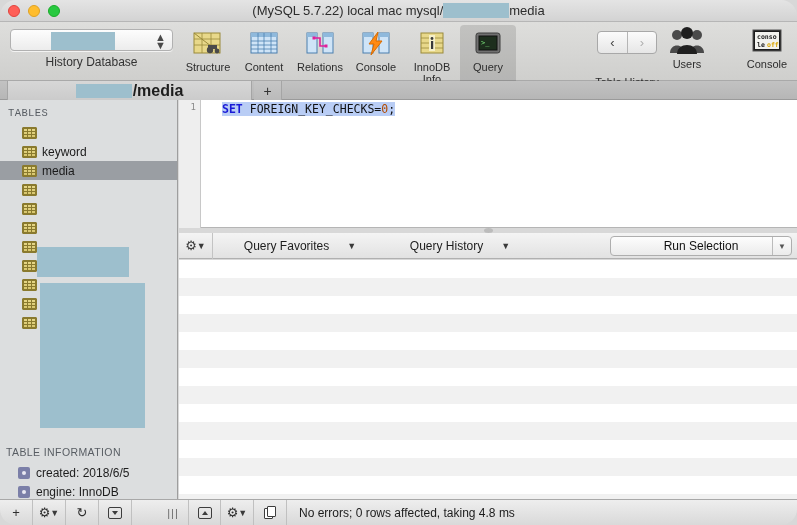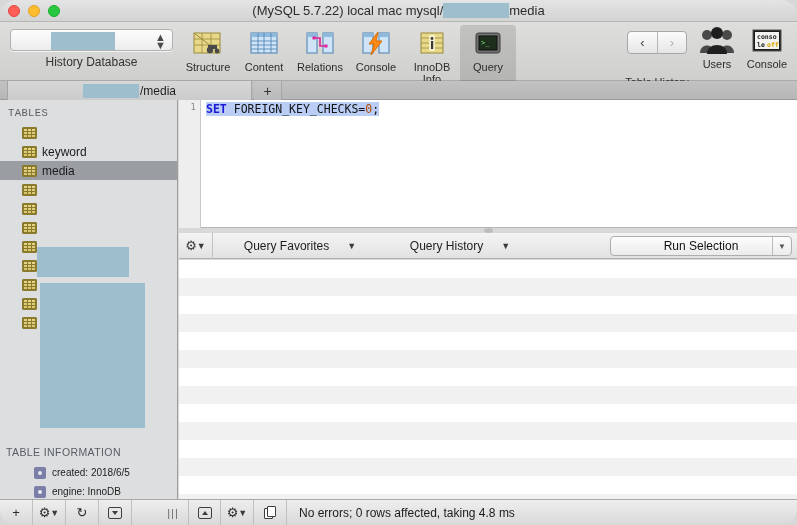--- a/index.html
+++ b/index.html
@@ -82,21 +82,21 @@
   .tabbar {
     position: absolute; left: 0; top: 81px; width: 797px; height: 19px;
     background: linear-gradient(to bottom, #c2c2c2, #b6b6b6);
     border-bottom: 1px solid #9a9a9a;
   }
   .tab {
     position: absolute; left: 7px; top: 0; width: 245px; height: 19px;
     background: linear-gradient(to bottom, #d7d7d7, #cbcbcb);
     border-left: 1px solid #a5a5a5; border-right: 1px solid #a5a5a5;
     display: flex; align-items: center; justify-content: center;
-    font-size: 12px; color: #1d1d1d; font-weight: normal;
+    font-size: 16px; color: #1d1d1d; font-weight: bold;
   }
   .tab .redact { width: 56px; height: 14px; margin-right: 1px; }
   .tab-add {
     position: absolute; left: 254px; top: 0; width: 28px; height: 19px;
     display: flex; align-items: center; justify-content: center;
     font-size: 14px; color: #333;
     background: linear-gradient(to bottom, #c6c6c6, #bababa);
     border-right: 1px solid #a5a5a5;
   }
 
@@ -128,22 +128,22 @@
 
   .redact-block { position: absolute; background: #9dbfcd; }
   #r-top { left: 37px; top: 0px; width: 92px; height: 30px; }
   #r-bot { left: 40px; top: 68px; width: 105px; height: 145px; }
 
   .info-head {
     font-size: 10.5px; color: #585d63; letter-spacing: 0.4px;
     padding: 8px 0 5px 6px;
   }
   .info-row {
-    display: flex; align-items: center; height: 19px; padding-left: 34px;
-    font-size: 10px; color: #1d1d1d;
+    display: flex; align-items: center; height: 19px; padding-left: 18px;
+    font-size: 12px; color: #1d1d1d;
   }
   .info-bullet {
     width: 12px; height: 12px; border-radius: 2px; background: #7b7fa8;
     margin-right: 6px; flex: none; position: relative;
   }
   .info-bullet::after {
     content: ""; position: absolute; left: 4px; top: 4px;
     width: 4px; height: 4px; border-radius: 50%; background: #e9e9f2;
   }
 
@@ -154,21 +154,21 @@
   }
   .gutter {
     position: absolute; left: 0; top: 0; width: 22px; height: 128px;
     background: #eeeeee; border-right: 1px solid #c8c8c8;
   }
   .gutter .ln {
     font-family: "DejaVu Sans Mono", monospace; font-size: 9px;
     color: #8a8a8a; text-align: right; padding: 2px 4px 0 0;
   }
   .code {
-    position: absolute; left: 27px; top: 2px;
+    position: absolute; left: 43px; top: 2px;
     font-family: "DejaVu Sans Mono", monospace; font-size: 11.5px;
     white-space: pre;
   }
   .code .sel { background: #b9cdf5; }
   .kw { color: #1a1ad6; font-weight: bold; }
   .num { color: #b14a00; }
   .plain { color: #111; }
 
   .grip-dot {
     position: absolute; left: 484px; top: 228px; width: 9px; height: 5px;
@@ -388,21 +388,21 @@
             <path d="M1 26 C1 16 15 16 15 26 Z" fill="#4a4a4a"></path>
             <circle cx="28" cy="8" r="5" fill="#4a4a4a"></circle>
             <path d="M21 26 C21 16 35 16 35 26 Z" fill="#4a4a4a"></path>
             <circle cx="18" cy="6" r="6" fill="#1f1f1f"></circle>
             <path d="M8 27 C8 15 28 15 28 27 Z" fill="#1f1f1f"></path>
           </svg>
         </div>
         <div class="navlbl" style="margin-top:1px;">Users</div>
       </div>
 
-      <div class="tb-right-item" style="width:52px;">
+      <div class="tb-right-item" style="width:52px;margin-left:30px;">
         <div class="ico" style="height:32px;display:flex;align-items:center;justify-content:center;">
           <svg width="30" height="26" viewBox="0 0 30 26">
             <rect x="1" y="2" width="28" height="21" fill="#1b1b1b" stroke="#555"></rect>
             <rect x="3" y="4" width="24" height="17" fill="#f2f2ee"></rect>
             <text x="5" y="11" font-family="monospace" font-size="6.5" fill="#222" font-weight="bold">conso</text>
             <text x="5" y="19" font-family="monospace" font-size="6.5" fill="#222" font-weight="bold">le</text>
             <text x="15" y="19" font-family="monospace" font-size="6.5" fill="#d9a400" font-weight="bold">off</text>
           </svg>
         </div>
         <div class="navlbl" style="margin-top:1px;">Console</div>

